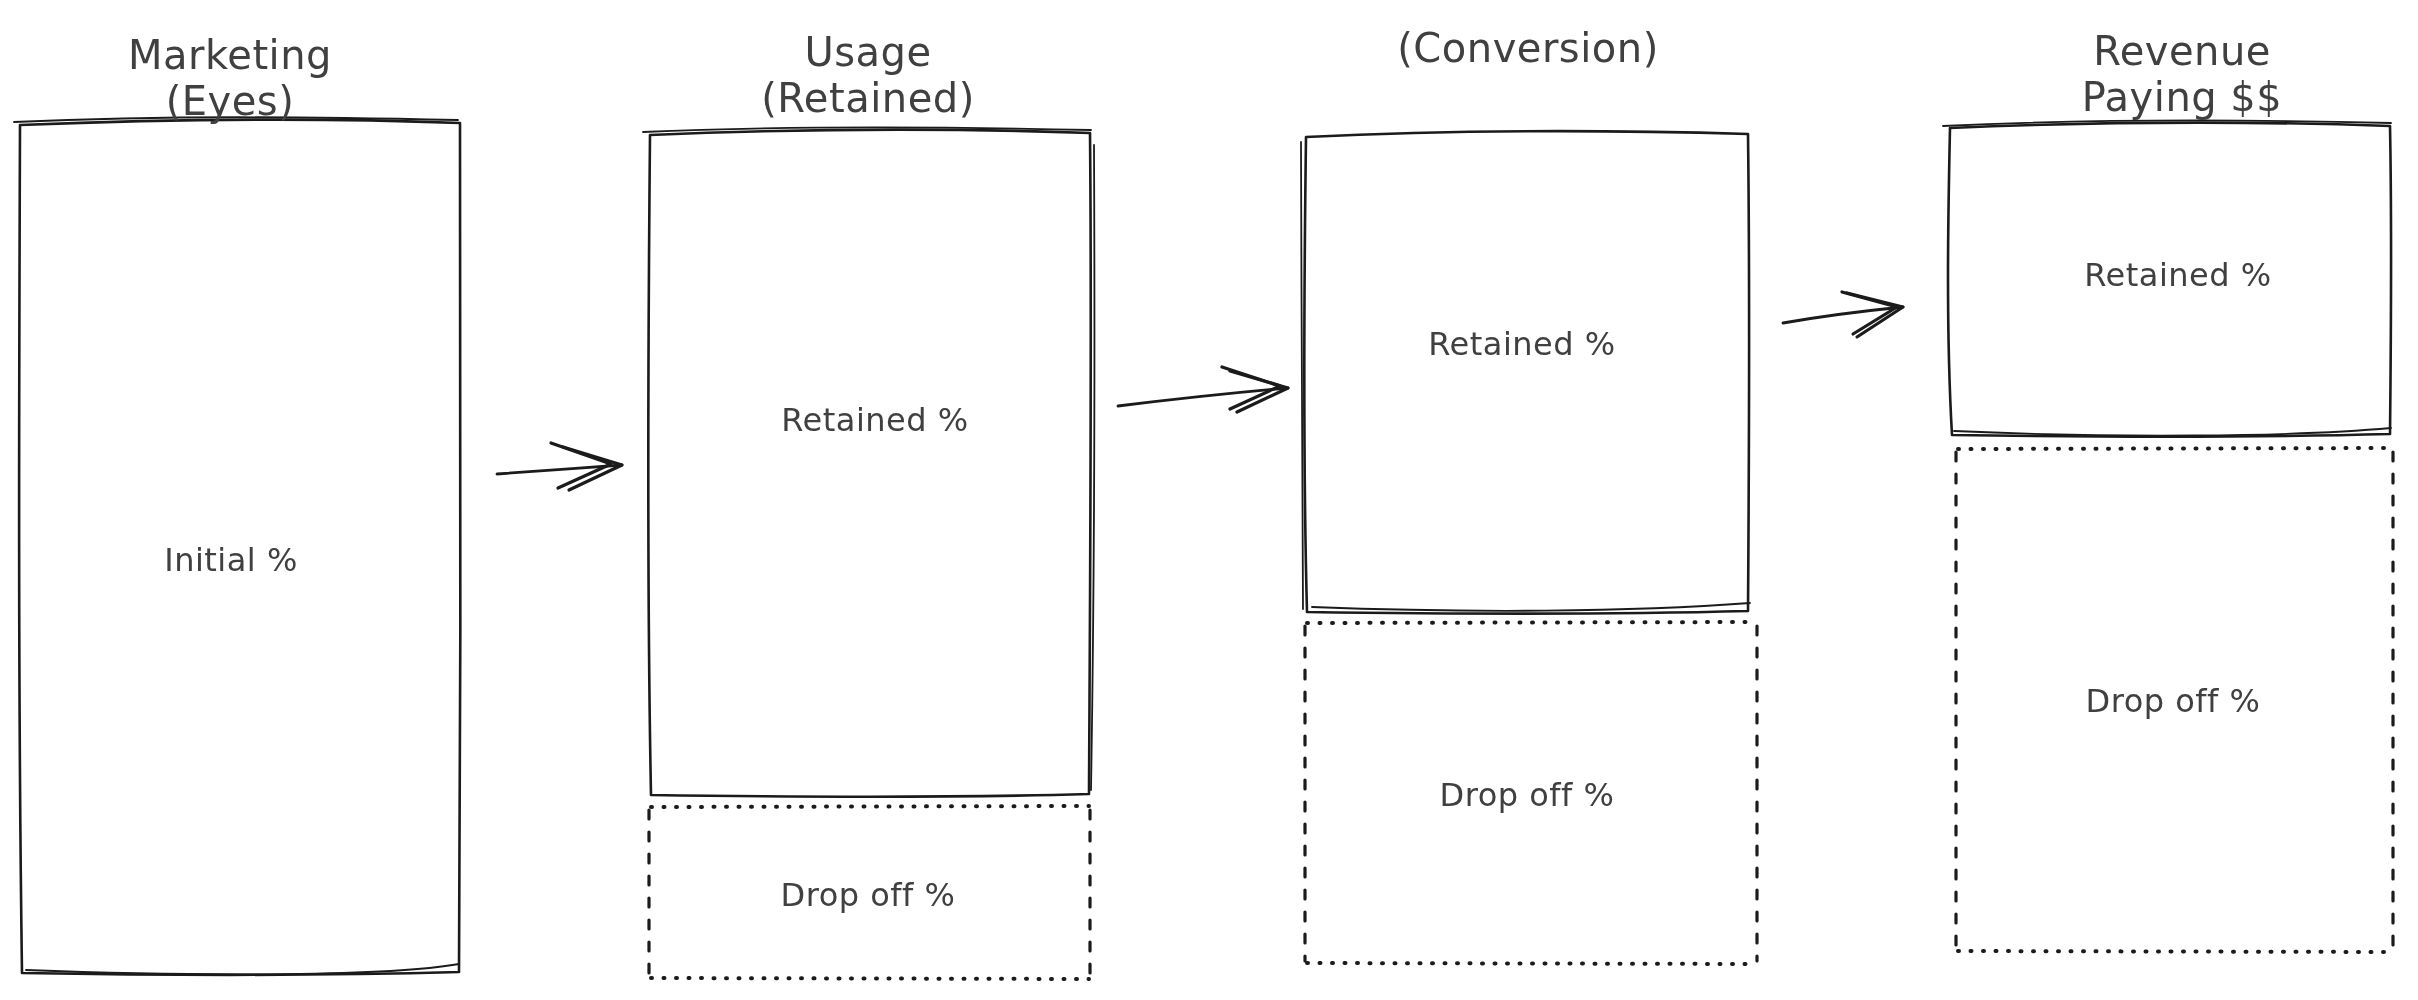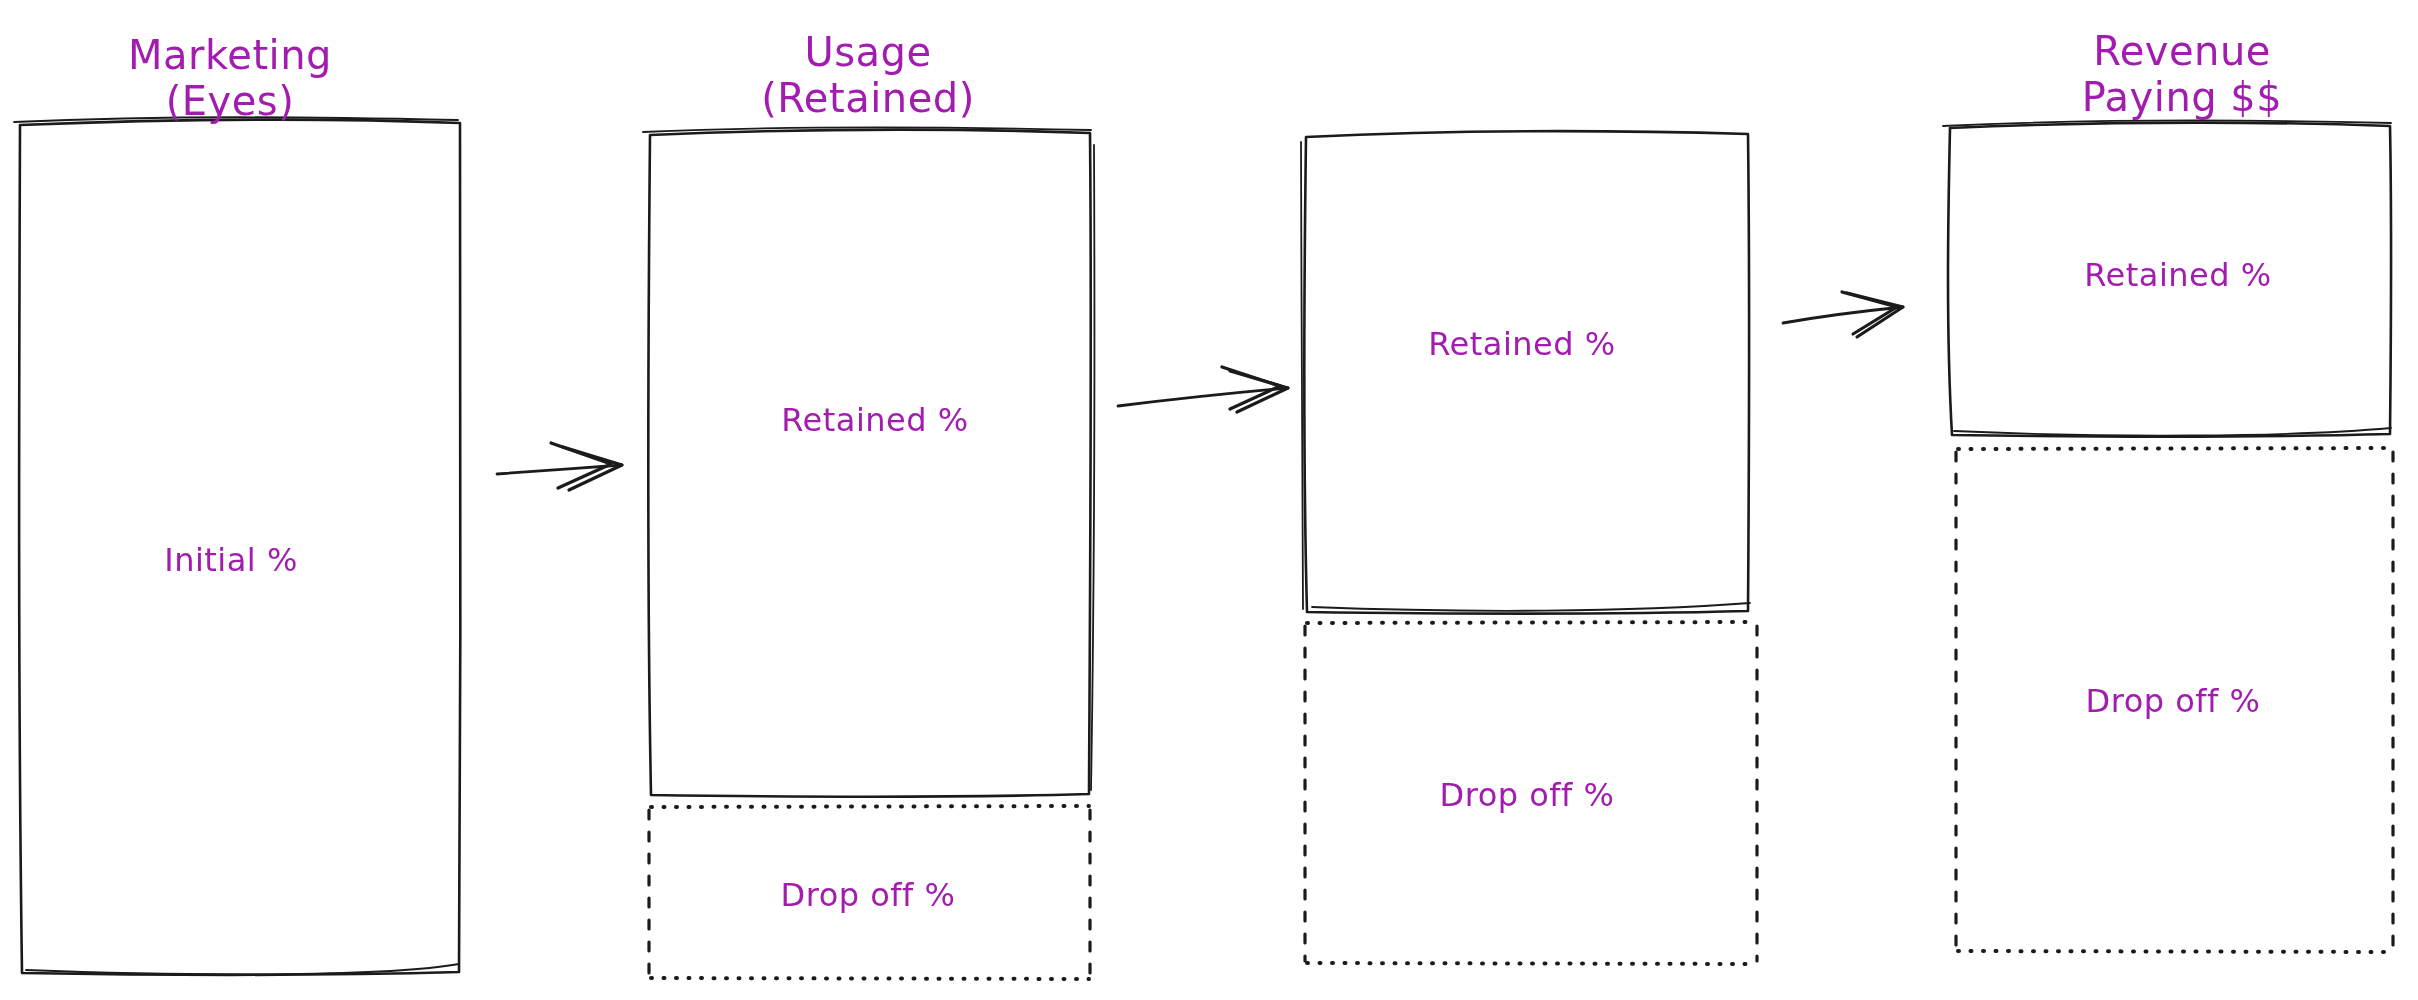--- a/index.html
+++ b/index.html
@@ -6,21 +6,21 @@
     margin: 0;
     padding: 0;
     background: #ffffff;
   }
   .canvas {
     position: relative;
     width: 2418px;
     height: 1000px;
     background: #ffffff;
     font-family: "DejaVu Sans", "Liberation Sans", sans-serif;
-    color: #a21caf;
+    color: #404040;
     overflow: hidden;
   }
   .shapes {
     position: absolute;
     left: 0;
     top: 0;
   }
   .shapes path, .shapes line {
     fill: none;
     stroke: #1b1b1b;
@@ -141,20 +141,21 @@
     <div>Marketing</div>
     <div>(Eyes)</div>
   </div>
 
   <div class="stage-title" style="left:868px; top:29px">
     <div>Usage</div>
     <div>(Retained)</div>
   </div>
 
   <div class="stage-title" style="left:1528px; top:25px">
+    <div>(Conversion)</div>
   </div>
 
   <div class="stage-title" style="left:2182px; top:28px">
     <div>Revenue</div>
     <div>Paying $$</div>
   </div>
 
   <div class="box-label" style="left:231px; top:560px">Initial %</div>
 
   <div class="box-label" style="left:875px; top:420px">Retained %</div>

